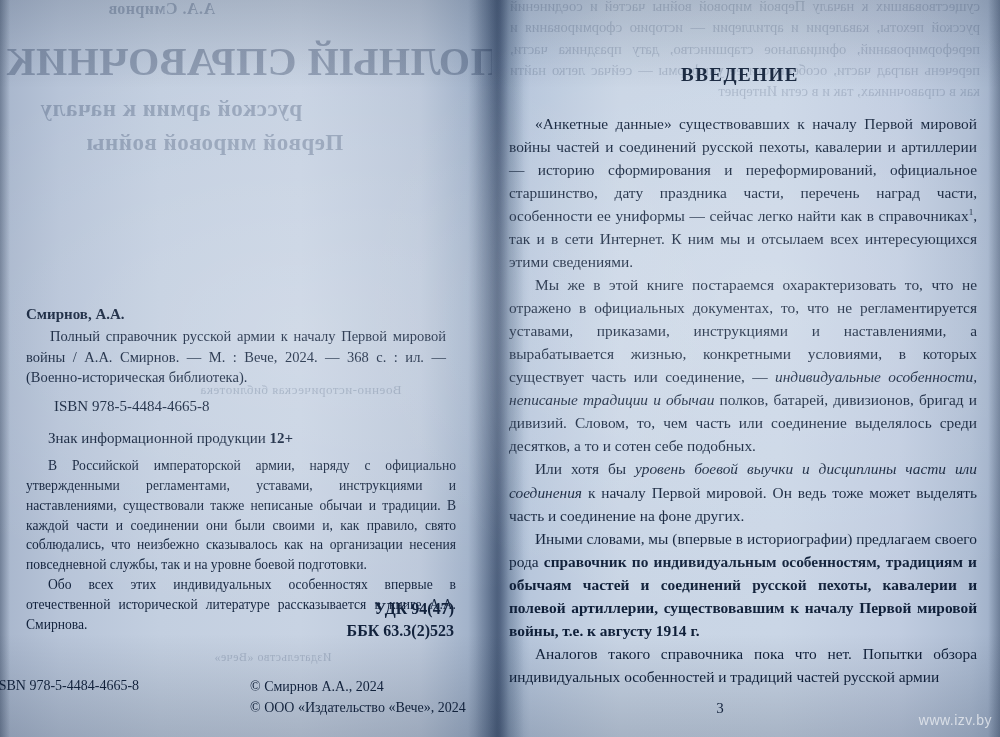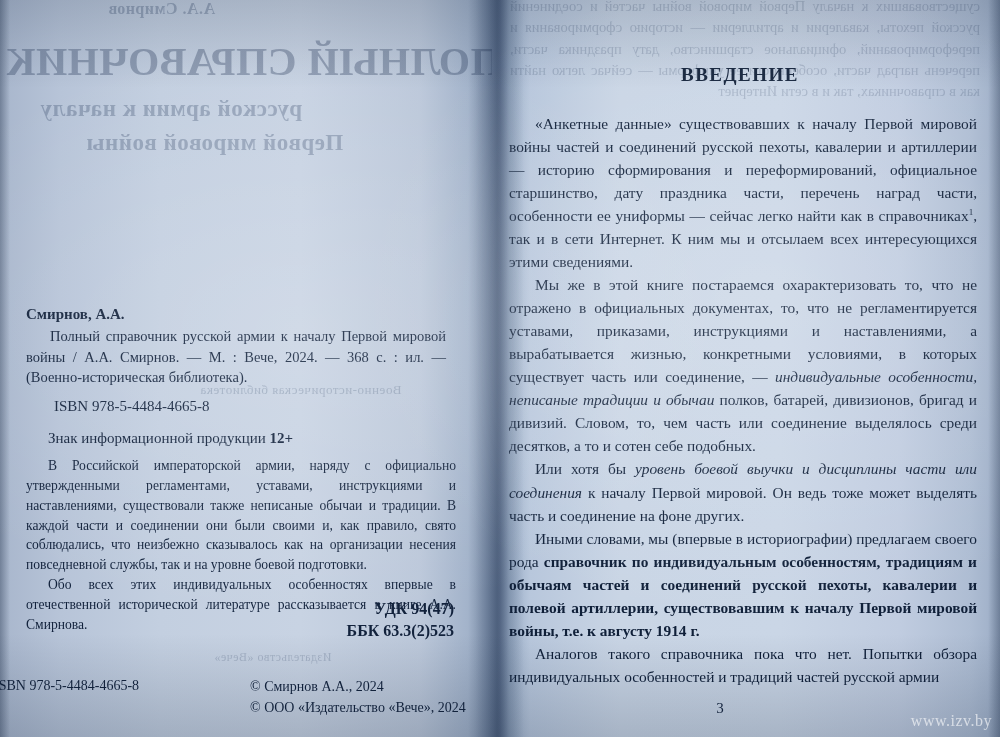--- a/index.html
+++ b/index.html
@@ -228,22 +228,22 @@
     left: 0; top: 700px;
     width: 440px;
     text-align: center;
     font-size: 15px;
     color: #15253f;
   }
 
   #watermark {
     position: absolute;
     right: 8px; top: 712px;
-    font-family: Liberation Serif, serif;
-    font-size: 16px;
+    font-family: Liberation Sans, sans-serif;
+    font-size: 14px;
     color: rgba(255,255,255,0.62);
     letter-spacing: 0.5px;
   }
 
   
   #edge-left {
     position: absolute; left: 0; top: 0; width: 10px; height: 737px;
     background: linear-gradient(90deg, rgba(14,30,56,0.35), rgba(14,30,56,0));
     pointer-events: none;
   }

